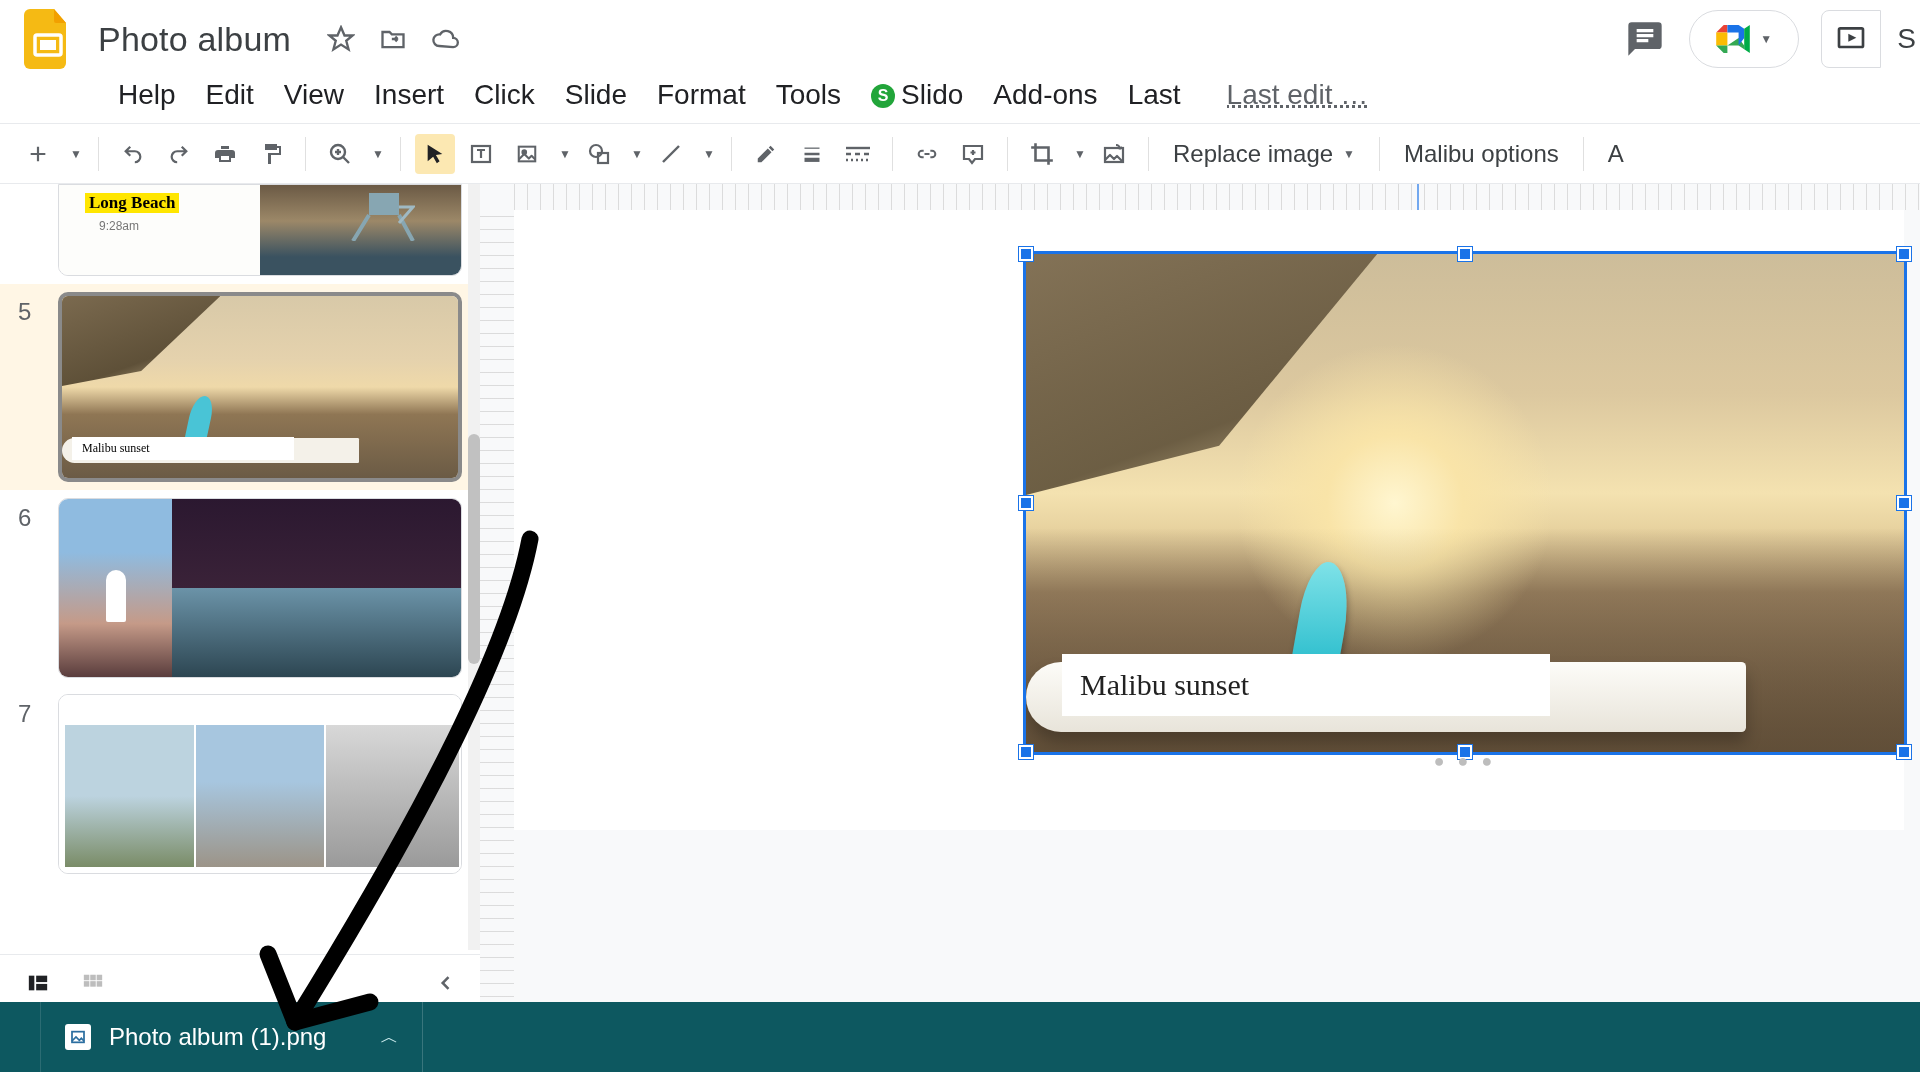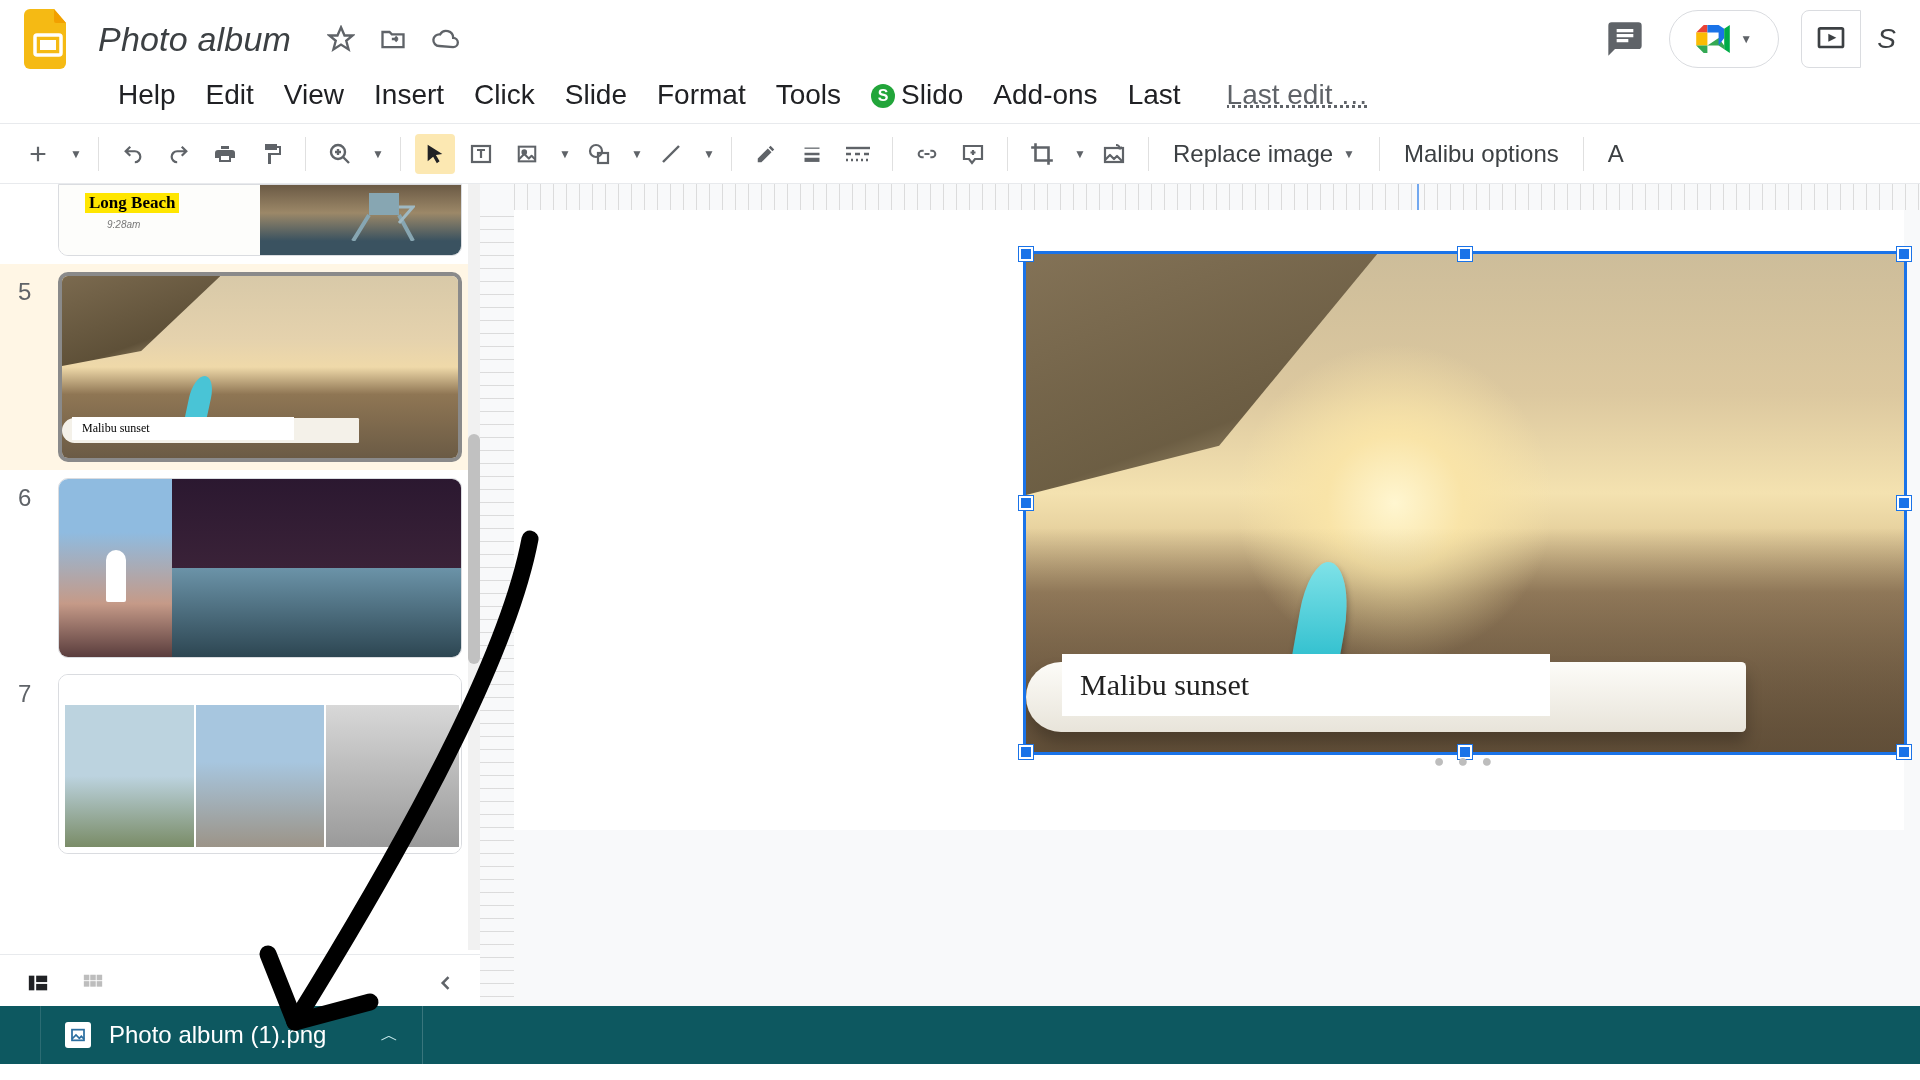--- a/index.html
+++ b/index.html
@@ -1,19 +1,19 @@
 <!DOCTYPE html>
 <html><head>
 <meta charset="utf-8">
 <style>
 * { margin: 0; padding: 0; box-sizing: border-box; font-family: Arial, "Helvetica Neue", sans-serif; }
 html, body { width: 1920px; height: 1080px; overflow: hidden; background: #fff; }
 
 
-.titlebar { display: flex; align-items: center; padding: 10px 24px 0 20px; height: 68px; font-style: italic; }
+.titlebar { display: flex; align-items: center; padding: 10px 4px 0 20px; height: 68px; }
 .app-icon { width: 56px; height: 56px; margin-right: 22px; display:flex; align-items:center; justify-content:center; }
 .doc-title { font-size: 34px; color: #3c4043; letter-spacing: 0.2px; margin-right: 24px; }
 .tb-icon { width: 28px; height: 28px; margin: 0 12px; color: #5f6368; display:inline-flex; align-items:center; justify-content:center; }
 .tb-spacer { flex: 1; }
 .chat-bubble { width:56px;height:56px; display:flex;align-items:center;justify-content:center;color:#5f6368; margin-right:16px; }
 .meet-chip { width:110px;height:58px;border:1px solid #dadce0;border-radius:40px;display:flex;align-items:center;justify-content:center;gap:6px;margin-right:22px; }
 .present-box { width:60px;height:58px;border:1px solid #dadce0;border-radius:8px 0 0 8px;display:flex;align-items:center;justify-content:center; }
 
 
 .menubar { display:flex; align-items:center; padding: 8px 20px 10px 118px; gap: 30px; font-size: 28px; color:#202124; border-bottom: 1px solid #e8eaed; height:56px; }
@@ -40,21 +40,21 @@
 .slide-row { display:flex; align-items:flex-start; padding:8px 18px 8px 18px; }
 .slide-row.sel { background:#fff6e5; }
 .slide-num { width:40px; font-size:24px; color:#5f6368; padding-top:6px; }
 .slide-card { flex:1; height:190px; border:1px solid #dadce0; border-radius:10px; overflow:hidden; position:relative; background:#fff; }
 .slide-row.sel .slide-card { border:4px solid #8a8a8a; box-shadow: 0 0 0 4px #fff6e5 inset; }
 
 
 .s4 .left { position:absolute; left:0; top:0; width:50%; height:100%; background:#fdfdfb; }
 .s4 .right { position:absolute; right:0; top:0; width:50%; height:100%; background:linear-gradient(#6b5a45,#9c8868 40%,#3a5260 80%); }
 .s4 .lb { position:absolute; left:26px; top:8px; background:#ffe600; font-size:17px; font-weight:bold; padding:0 4px; font-family: Georgia, serif; }
-.s4 .sub { position:absolute; left:48px; top:34px; font-size:10px; color:#777;font-style:italic; }
+.s4 .sub { position:absolute; left:40px; top:34px; font-size:12px; color:#777; }
 .s4 .tower { position:absolute; right:46px; top:0; width:64px; height:56px; }
 
 
 .s5-bg { position:absolute; inset:0; background:linear-gradient(180deg,#d8c9a8 0%,#e5d2ad 35%,#efd9a9 50%,#8f7654 65%,#6b5b45 100%); }
 .s5-label { position:absolute; left:10px; bottom:18px; background:#fff; font-size:12px; padding:4px 10px; width:56%; font-family:Georgia,serif; }
 .fin5 { position:absolute; left:32%; top:55%; width:22px; height:44px; background:#49c4d6; border-radius:50% 50% 10% 10%; transform:skewX(-12deg); }
 
 
 .s6 { display:grid; grid-template-columns:28% 72%; grid-template-rows:50% 50%; height:100%; }
 .s6a { background:linear-gradient(#2b1830,#3a2238); }
@@ -98,21 +98,21 @@
 
 .dots3 { position:absolute; left:50%; bottom:-20px; transform:translateX(-50%); color:#bdbdbd; font-size:18px; letter-spacing:4px;}
 
 
 .notes { position:absolute; left:34px; right:0; bottom:0; height:90px; background:#fff; border-top:1px solid #e8eaed; padding:18px 22px; font-size:27px; color:#80868b; }
 
 
 .arrow-annot { position:absolute; z-index:50; pointer-events:none; }
 
 
-.dlbar { position:fixed; left:0; right:0; bottom:16px; height:58px; background:#0d5860; display:flex; align-items:center; padding-left:40px; }
+.dlbar { position:fixed; left:0; right:0; bottom:8px; height:70px; background:#0d5860; display:flex; align-items:center; padding-left:40px; }
 .dl-chip { display:flex; align-items:center; gap:18px; height:70px; padding:0 24px; border-right:1px solid rgba(255,255,255,.18); border-left:1px solid rgba(255,255,255,.12); }
 .dl-icon { width:26px;height:26px;background:#fff;border-radius:3px;display:flex;align-items:center;justify-content:center;color:#2b6ea0;font-size:16px; }
 .dl-name { color:#fff; font-size:24px; }
 .dl-caret { color:#cfeef0; font-size:18px; margin-left:36px; }
 
 svg { display:block; }
 </style>
 </head>
 <body>
 
@@ -321,21 +321,21 @@
   <span class="ttxt">A</span>
 </div>
 
 <div class="body">
 
   <div class="filmstrip">
     <div class="strip-inner">
 
       <div class="slide-row" style="padding-top:0">
         <div class="slide-num"></div>
-        <div class="slide-card s4" style="height:72px;border-radius:0 0 10px 10px">
+        <div class="slide-card s4" style="height:92px;border-radius:0 0 10px 10px">
           <div class="left"></div>
             <div class="right"></div>
           <div class="lb">Long Beach</div>
           <div class="sub">9:28am</div>
           <svg class="tower" viewBox="0 0 64 56">
               <rect x="18" y="8" width="30" height="22" fill="#87a6b2"></rect>
               <path d="M18 30 2 56M48 30 62 56" stroke="#87a6b2" stroke-width="4"></path>
               <path d="M48 22h14l-14 16" fill="none" stroke="#9fb9c3" stroke-width="3"></path>
             </svg>
         </div>

